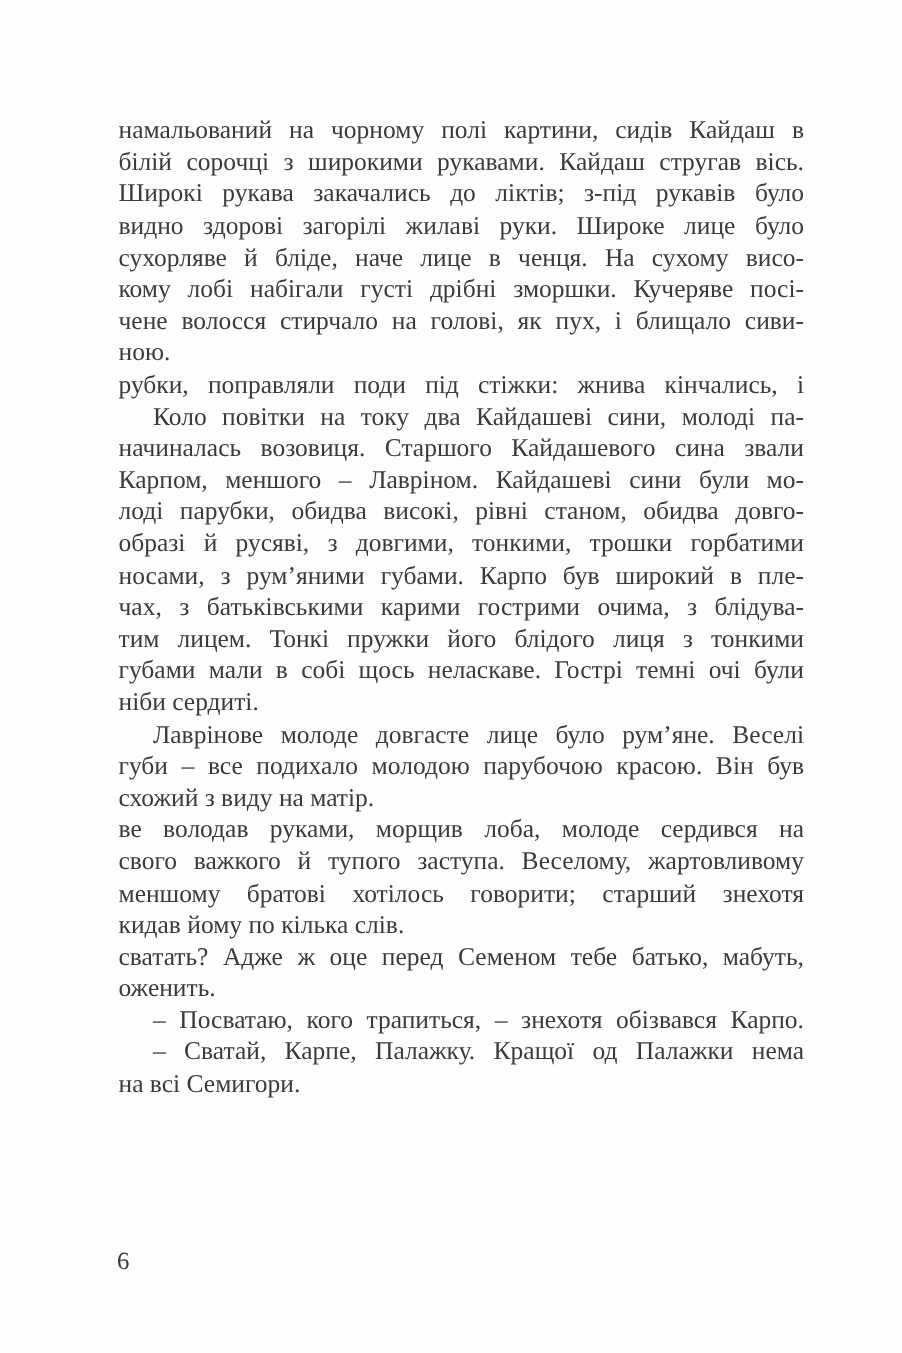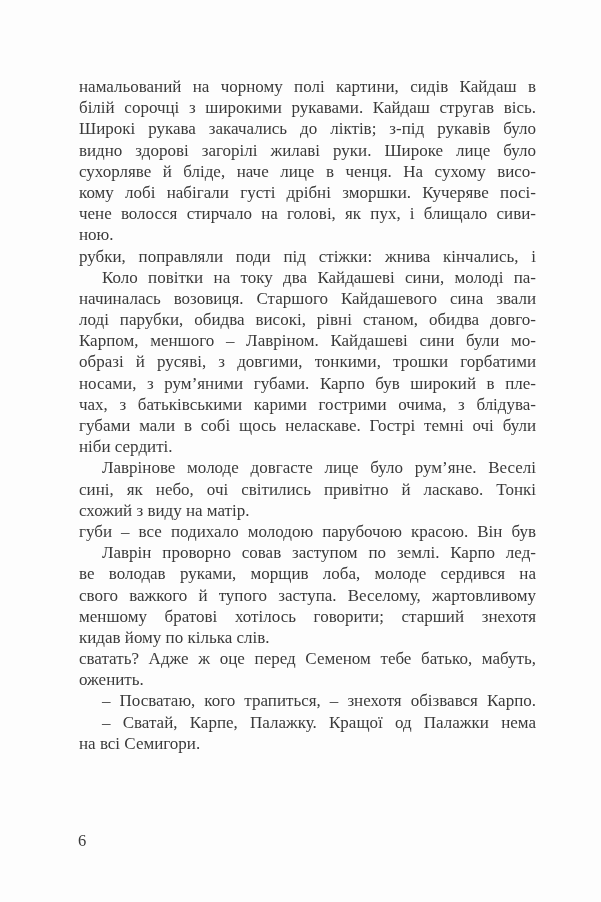--- a/index.html
+++ b/index.html
@@ -57,32 +57,31 @@
     <div class="line">білій сорочці з широкими рукавами. Кайдаш стругав вісь.</div>
     <div class="line">Широкі рукава закачались до ліктів; з-під рукавів було</div>
     <div class="line">видно здорові загорілі жилаві руки. Широке лице було</div>
     <div class="line">сухорляве й бліде, наче лице в ченця. На сухому висо-</div>
     <div class="line">кому лобі набігали густі дрібні зморшки. Кучеряве посі-</div>
     <div class="line">чене волосся стирчало на голові, як пух, і блищало сиви-</div>
     <div class="line last">ною.</div>
     <div class="line">рубки, поправляли поди під стіжки: жнива кінчались, і</div>
     <div class="line indent">Коло повітки на току два Кайдашеві сини, молоді па-</div>
     <div class="line">начиналась возовиця. Старшого Кайдашевого сина звали</div>
+    <div class="line">Карпом, меншого – Лавріном. Кайдашеві сини були мо-</div>
     <div class="line">лоді парубки, обидва високі, рівні станом, обидва довго-</div>
-    <div class="line">Карпом, меншого – Лавріном. Кайдашеві сини були мо-</div>
     <div class="line">образі й русяві, з довгими, тонкими, трошки горбатими</div>
     <div class="line">носами, з рум’яними губами. Карпо був широкий в пле-</div>
     <div class="line">чах, з батьківськими карими гострими очима, з блідува-</div>
+    <div class="line">тим лицем. Тонкі пружки його блідого лиця з тонкими</div>
     <div class="line">губами мали в собі щось неласкаве. Гострі темні очі були</div>
     <div class="line last">ніби сердиті.</div>
     <div class="line indent">Лаврінове молоде довгасте лице було рум’яне. Веселі</div>
-    <div class="line">сині, як небо, очі світились привітно й ласкаво. Тонкі</div>
+    <div class="line">губи – все подихало молодою парубочою красою. Він був</div>
     <div class="line last">схожий з виду на матір.</div>
-    <div class="line">губи – все подихало молодою парубочою красою. Він був</div>
-    <div class="line indent">Лаврін проворно совав заступом по землі. Карпо лед-</div>
     <div class="line">ве володав руками, морщив лоба, молоде сердився на</div>
     <div class="line">свого важкого й тупого заступа. Веселому, жартовливому</div>
     <div class="line">меншому братові хотілось говорити; старший знехотя</div>
     <div class="line last">кидав йому по кілька слів.</div>
     <div class="line">сватать? Адже ж оце перед Семеном тебе батько, мабуть,</div>
     <div class="line last">оженить.</div>
     <div class="line indent last force-justify">– Посватаю, кого трапиться, – знехотя обізвався Карпо.</div>
     <div class="line indent">– Сватай, Карпе, Палажку. Кращої од Палажки нема</div>
     <div class="line last">на всі Семигори.</div>
   </div>

